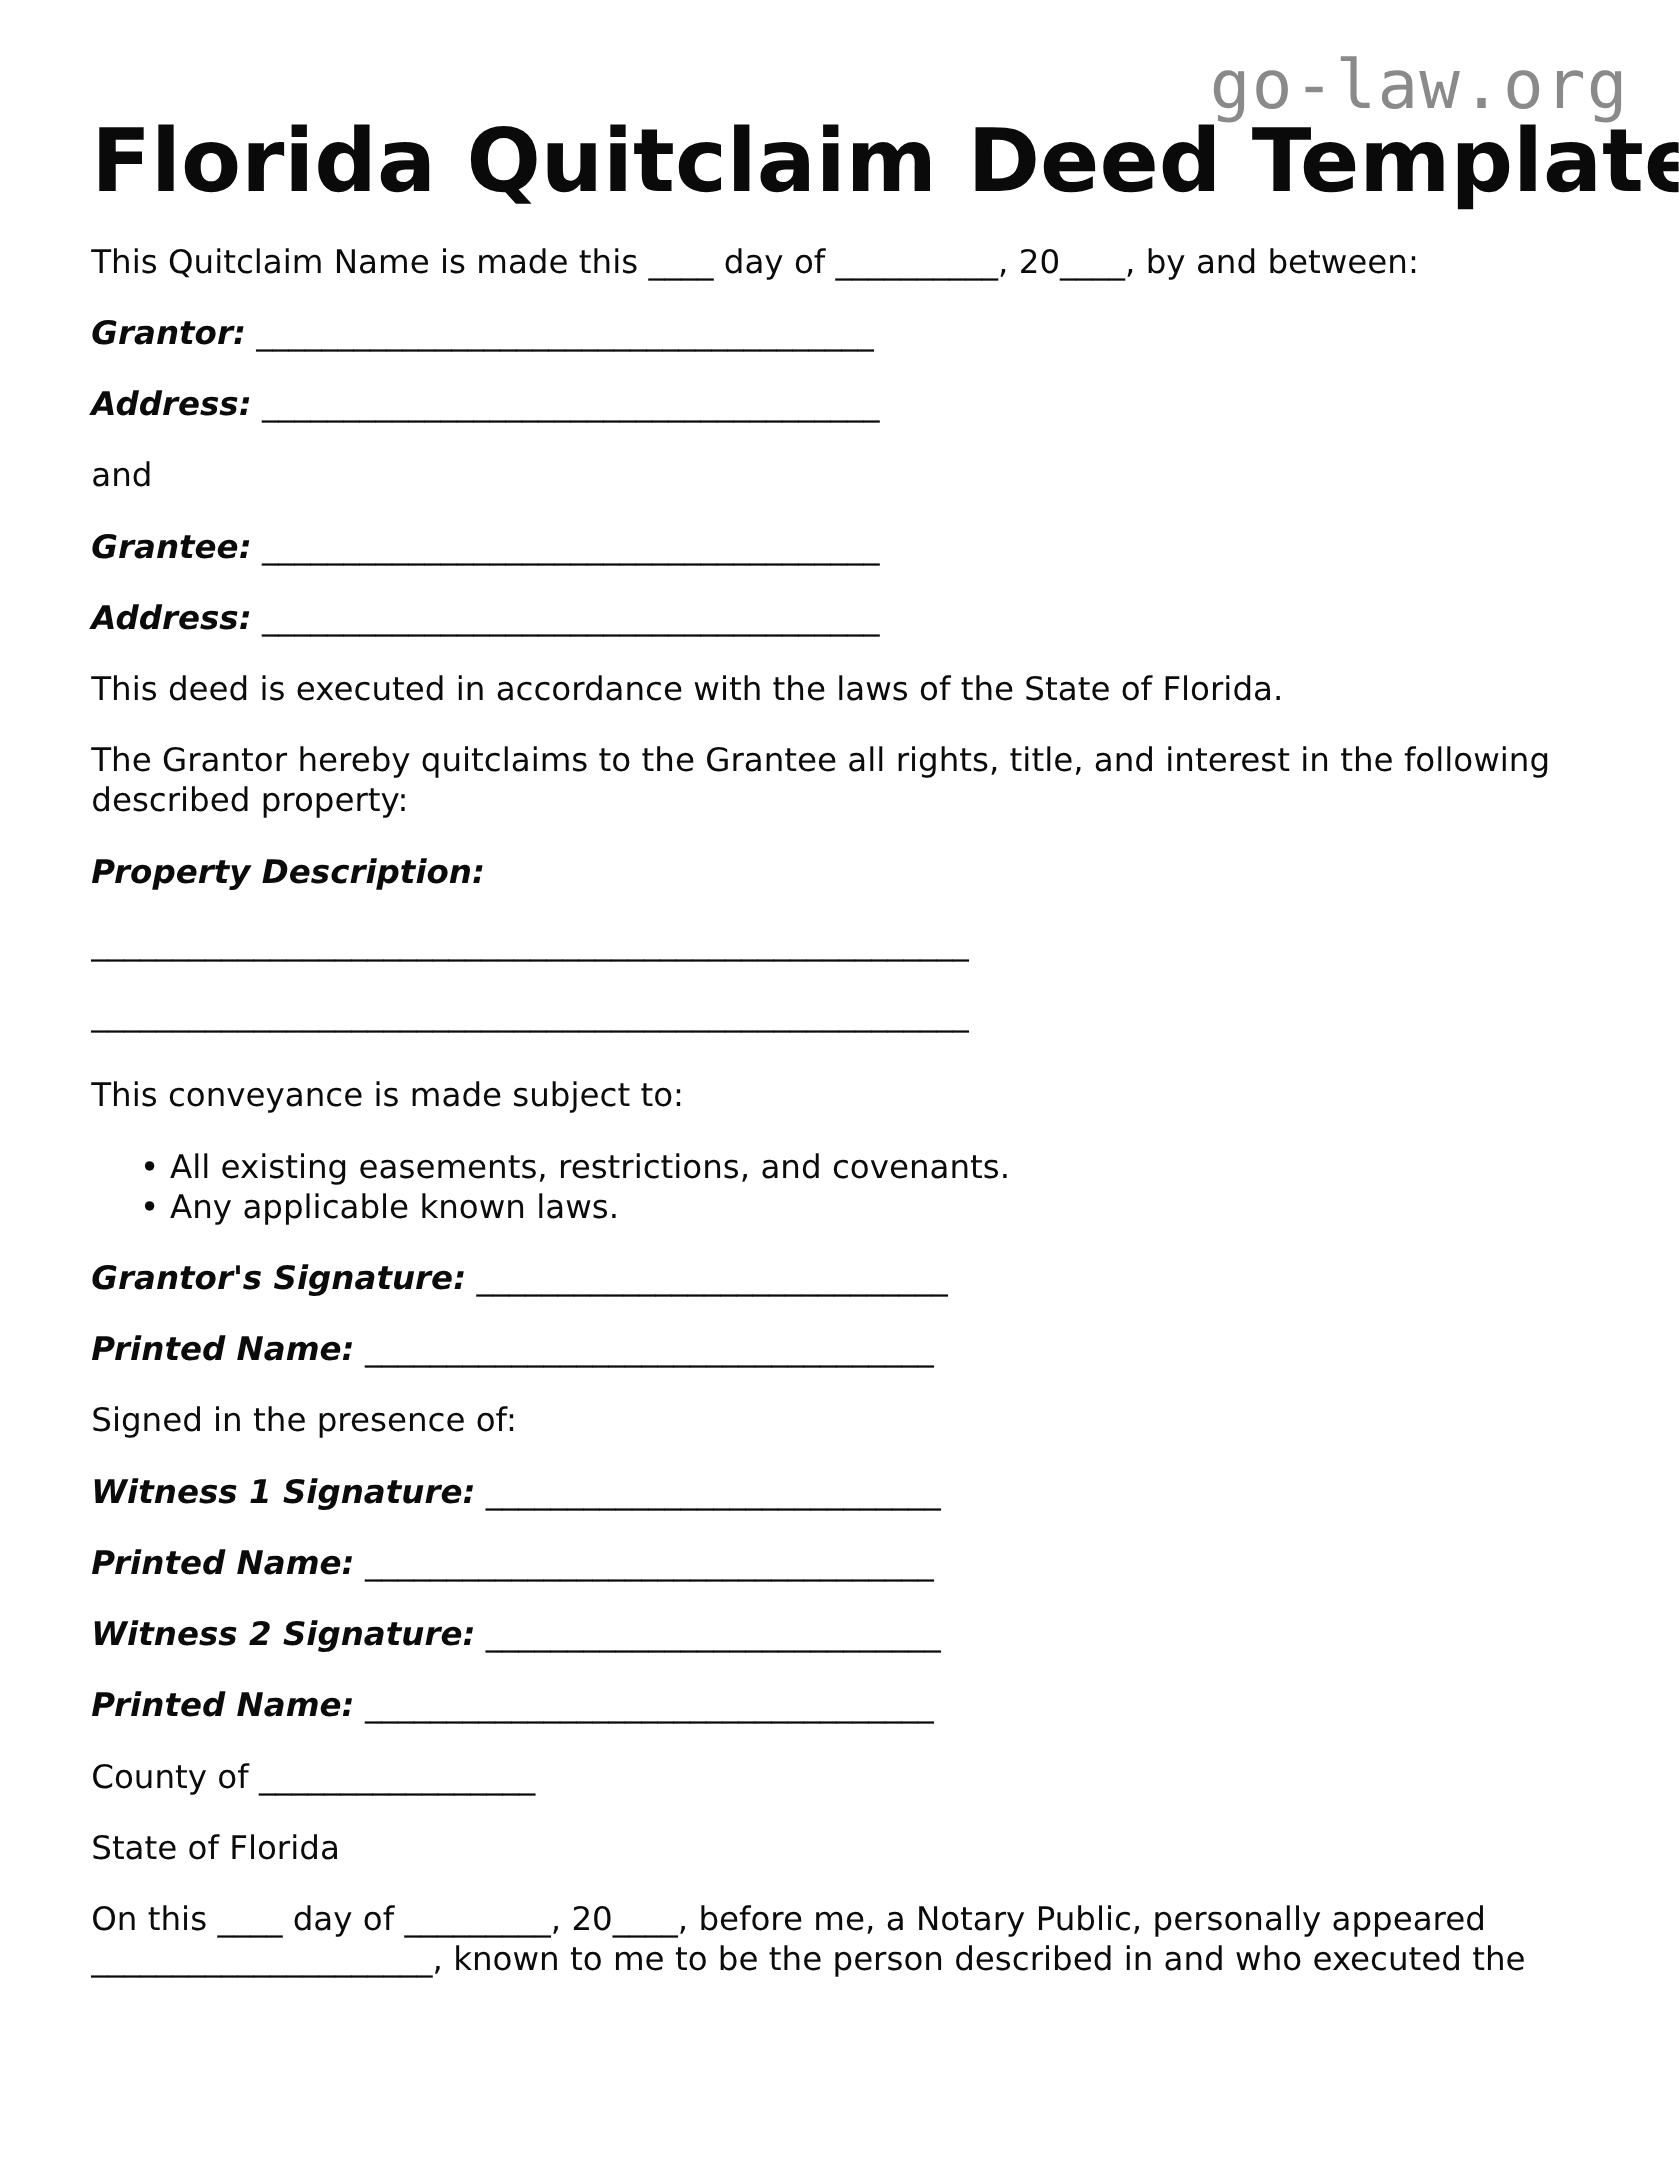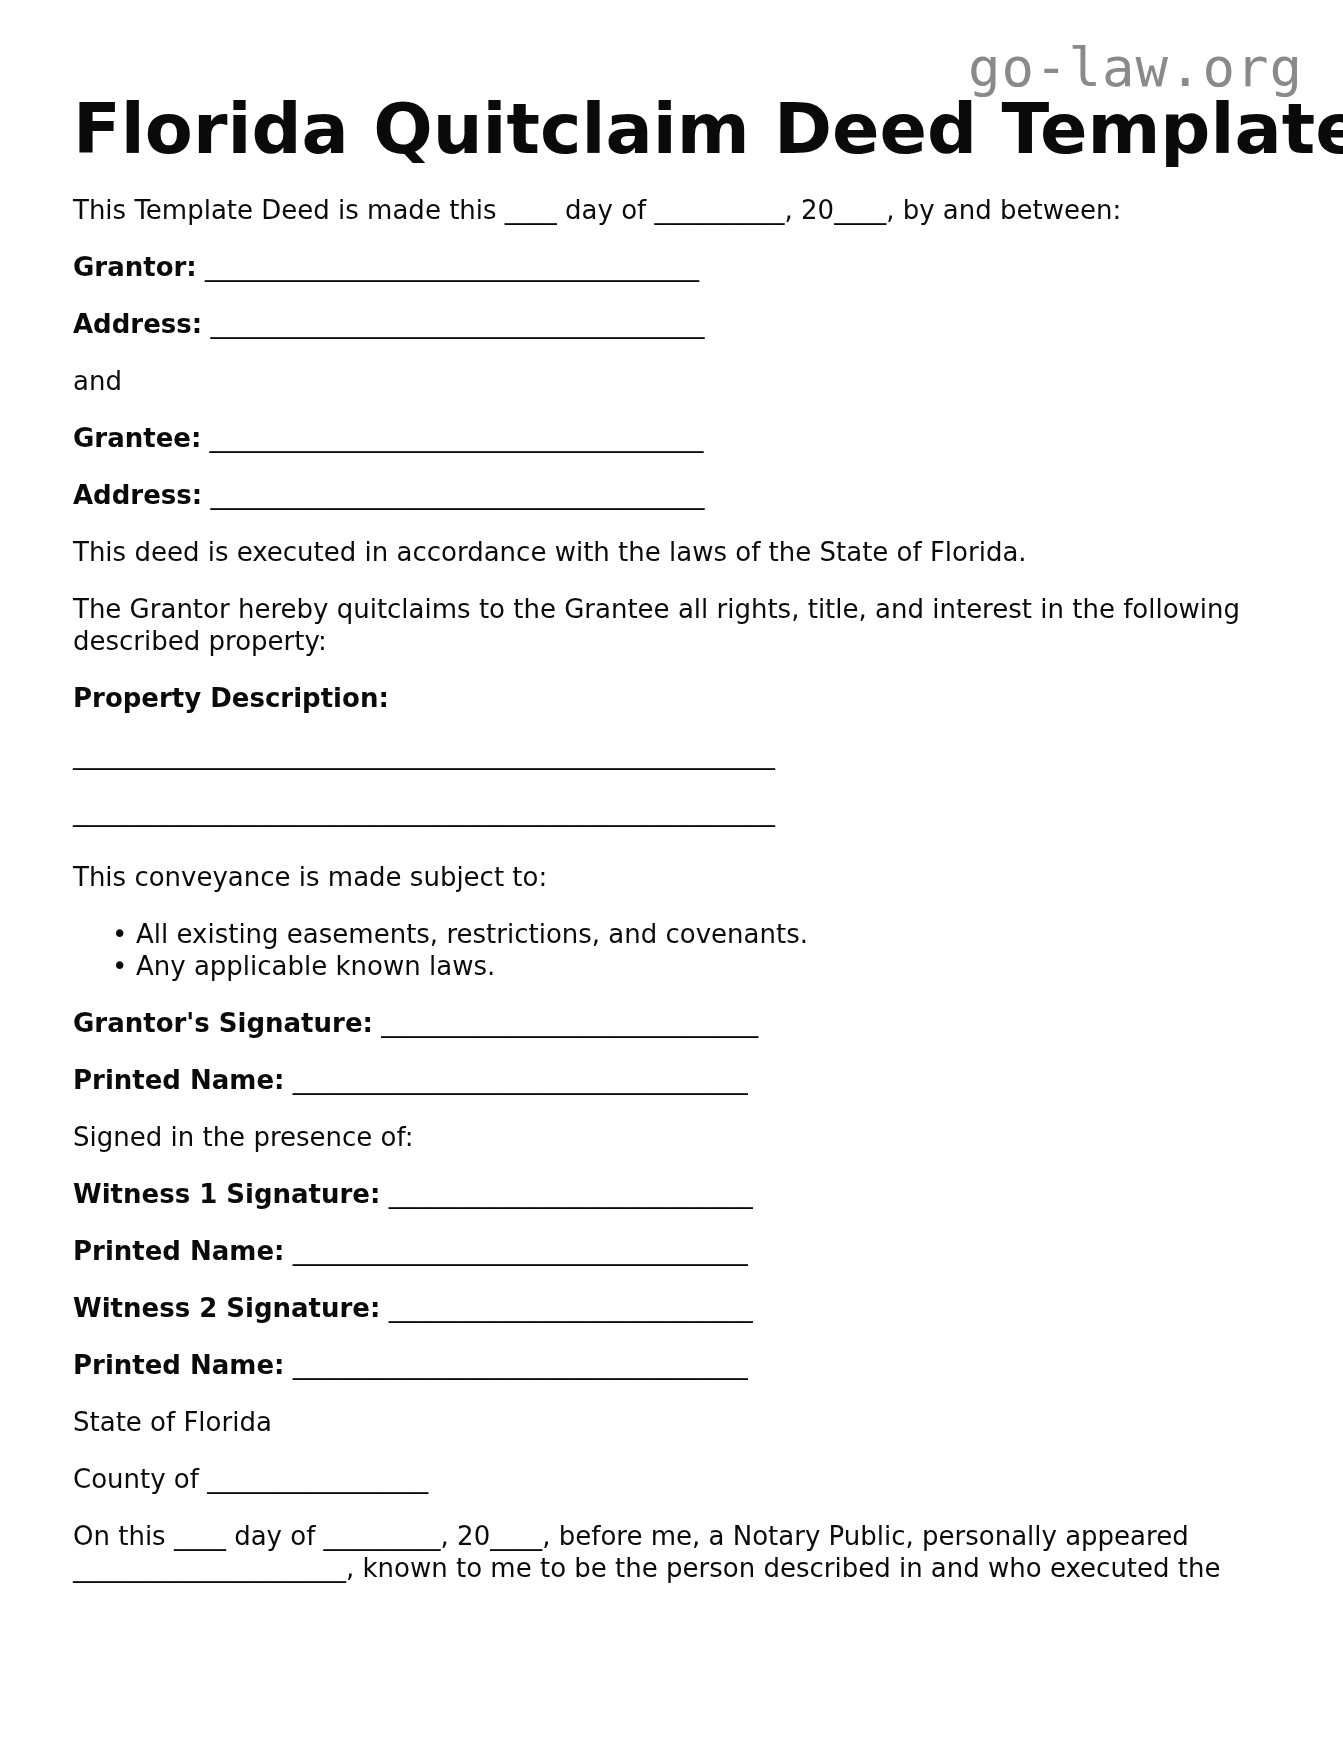--- a/index.html
+++ b/index.html
@@ -33,21 +33,21 @@
     line-height: 66px;
     font-weight: 700;
     color: #0a0a0a;
     margin: 0 0 32px 0;
     white-space: nowrap;
   }
   p.line {
     margin: 0 0 25px 0;
     white-space: nowrap;
   }
-  .b { font-weight: 700; }
+  .b { font-weight: 700; font-style: italic; }
   .pt8 { padding-top: 8px; }
   ul.subject-list {
     list-style: none;
     margin: 0 0 25px 0;
     padding: 0;
   }
   ul.subject-list li {
     position: relative;
     padding-left: 63px;
     white-space: nowrap;
@@ -61,21 +61,21 @@
 </style>
 </head>
 <body>
 
 <div class="page">
 
   <div class="logo">go-law.org</div>
 
   <h1 class="title">Florida Quitclaim Deed Template</h1>
 
-  <p class="line">This Template Deed is made this ____ day of __________, 20____, by and between:</p>
+  <p class="line">This Quitclaim Name is made this ____ day of __________, 20____, by and between:</p>
 
   <p class="line"><span class="b">Grantor:</span> <span>______________________________________</span></p>
 
   <p class="line"><span class="b">Address:</span> <span>______________________________________</span></p>
 
   <p class="line">and</p>
 
   <p class="line"><span class="b">Grantee:</span> <span>______________________________________</span></p>
 
   <p class="line"><span class="b">Address:</span> <span>______________________________________</span></p>
@@ -105,19 +105,19 @@
   <p class="line">Signed in the presence of:</p>
 
   <p class="line"><span class="b">Witness 1 Signature:</span> <span>____________________________</span></p>
 
   <p class="line"><span class="b">Printed Name:</span> <span>___________________________________</span></p>
 
   <p class="line"><span class="b">Witness 2 Signature:</span> <span>____________________________</span></p>
 
   <p class="line"><span class="b">Printed Name:</span> <span>___________________________________</span></p>
 
+  <p class="line"><span>County of </span><span>_________________</span></p>
+
   <p class="line">State of Florida</p>
-
-  <p class="line"><span>County of </span><span>_________________</span></p>
 
   <p class="line"><span>On this ____ day of _________, 20____, before me, a Notary Public, personally appeared</span><br><span>_____________________</span><span>, known to me to be the person described in and who executed the</span></p>
 
 </div>
 
 </body></html>

